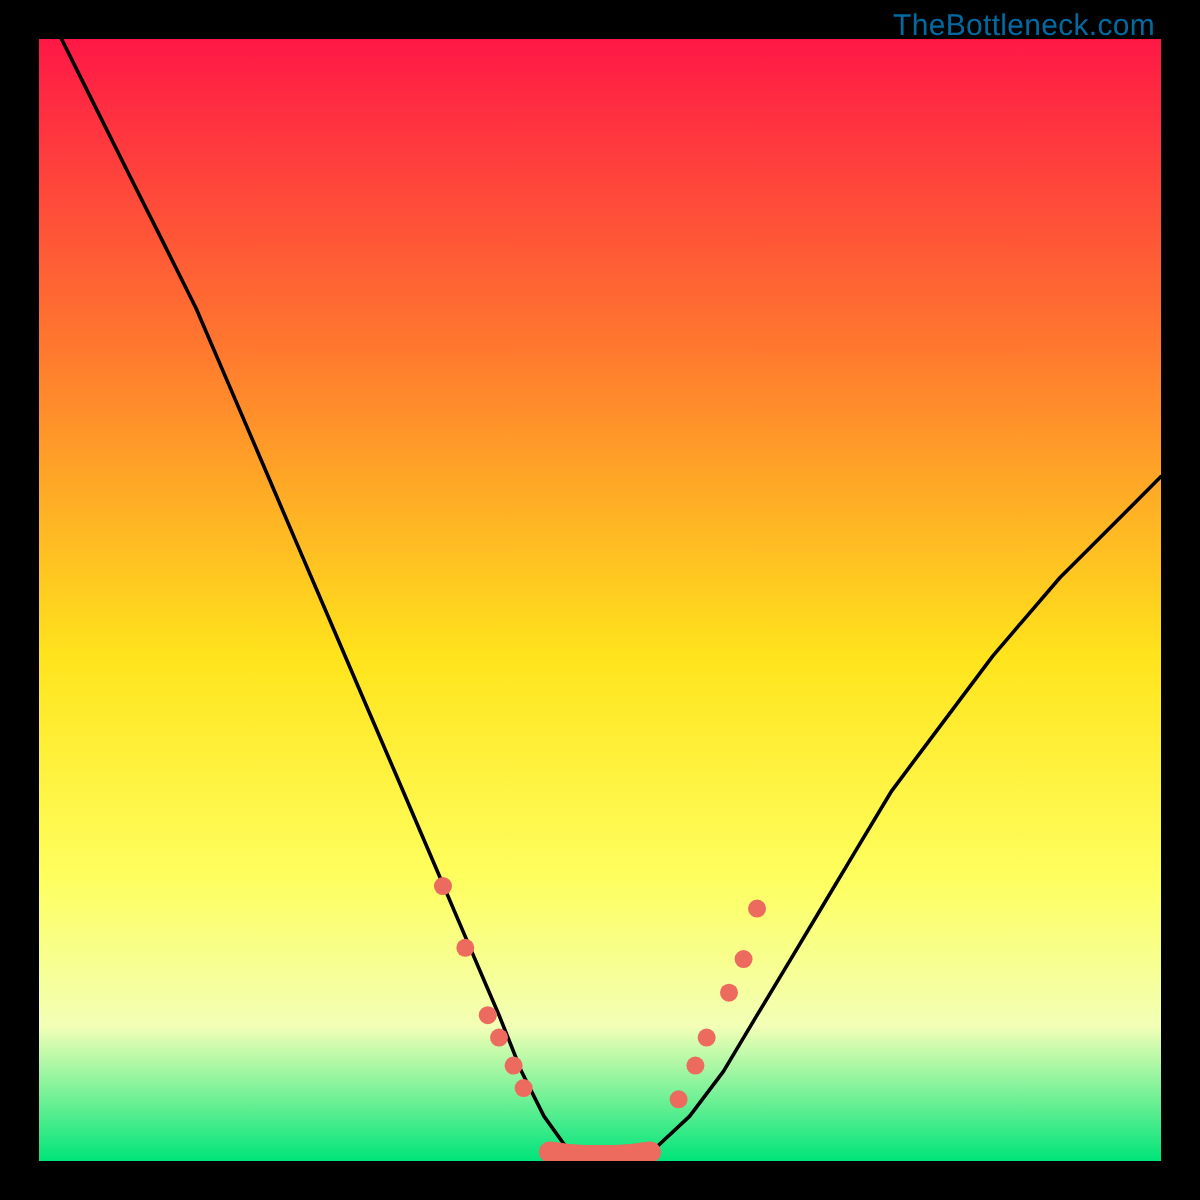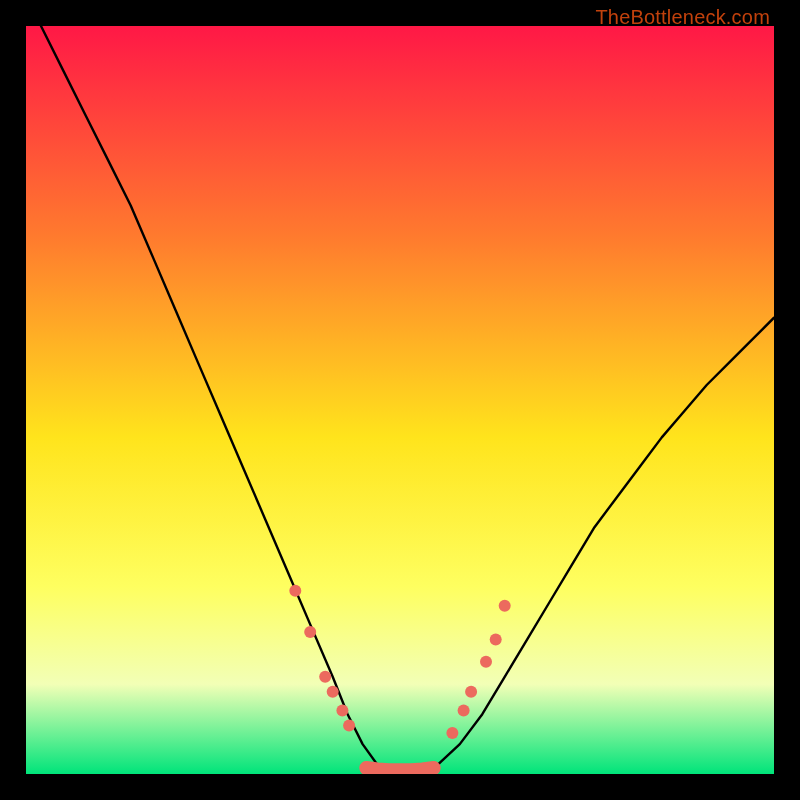--- a/index.html
+++ b/index.html
@@ -25,21 +25,21 @@
     width: 748px;
     height: 748px;
   }
   .watermark {
     position: absolute;
     top: 6px;
     right: 30px;
     font-family: Arial, Helvetica, sans-serif;
     font-size: 20px;
     font-weight: 500;
-    color: #c2410c;
+    color: #0369a1;
     letter-spacing: 0.2px;
   }
   svg { display: block; }
 </style>
 </head>
 <body>
 
 <div class="frame">
   <svg class="plot-area" viewBox="0 0 748 748">
     <defs>

